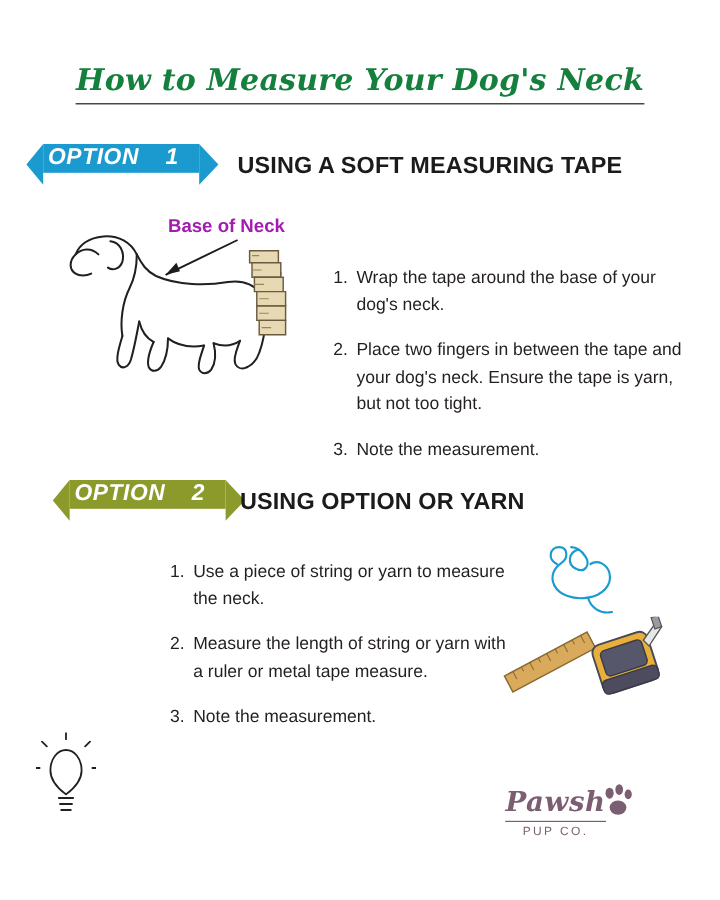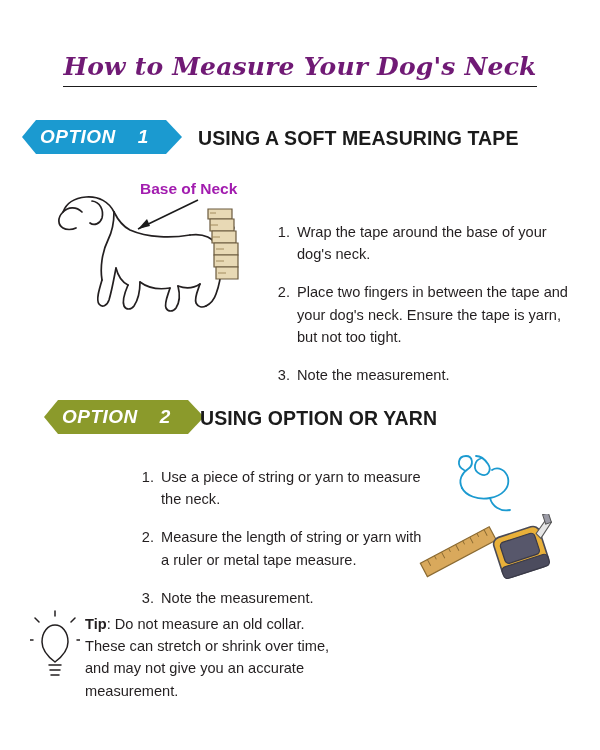--- a/index.html
+++ b/index.html
@@ -26,31 +26,31 @@
     position: absolute;
     top: 52px;
     left: 0;
     width: 600px;
     text-align: center;
     font-family: "DejaVu Serif", serif;
     font-style: italic;
     font-size: 25px;
     font-weight: 700;
     letter-spacing: 0.2px;
-    color: #701a75;
+    color: #15803d;
   }
   .title span {
     border-bottom: 1.5px solid #1b1b1b;
     padding-bottom: 5px;
   }
 
   
   .banner {
     position: absolute;
-    height: 34px;
+    height: 24px;
     display: flex;
     align-items: stretch;
   }
   .banner .tail-left {
     width: 0;
     height: 0;
     border-top: 17px solid transparent;
     border-bottom: 17px solid transparent;
   }
   .banner .body {
@@ -309,18 +309,27 @@
   </svg>
 
   <svg class="art" style="top:610px; left:30px;" width="50" height="80" viewBox="0 0 50 80">
     <g fill="none" stroke="#231f20" stroke-width="1.5" stroke-linecap="round">
       <path d="M25 52 C17 46 12 40 12 32 C12 22 18 15 25 15 C32 15 38 22 38 32 C38 40 33 46 25 52 Z"></path>
       <path d="M19 55 L31 55 M20 60 L30 60 M21 65 L29 65"></path>
       <path d="M25 6 L25 1 M9 12 L5 8 M41 12 L45 8 M3 30 L0 30 M47 30 L50 30"></path>
     </g>
   </svg>
 
-  <div class="tip-text">
-    <b>Tip</b><span>: Do not measure an old collar. These can stretch or shrink over time, and may not give you an accurate measurement.</span>
+
+  <div class="logo">
+    <svg style="position:absolute; top:-4px; right:-4px;" width="34" height="34" viewBox="0 0 34 34">
+      <g fill="#7b5e72">
+        <ellipse cx="10" cy="10" rx="3.4" ry="4.6"></ellipse>
+        <ellipse cx="18" cy="7" rx="3.2" ry="4.4"></ellipse>
+        <ellipse cx="25.5" cy="11" rx="3" ry="4"></ellipse>
+        <ellipse cx="17" cy="22" rx="7" ry="6"></ellipse>
+      </g>
+    </svg>
+    <div class="brand">Pawsh</div>
+    <div class="sub">PUP CO.</div>
   </div>
 
-
 </div>
 
 </body></html>

